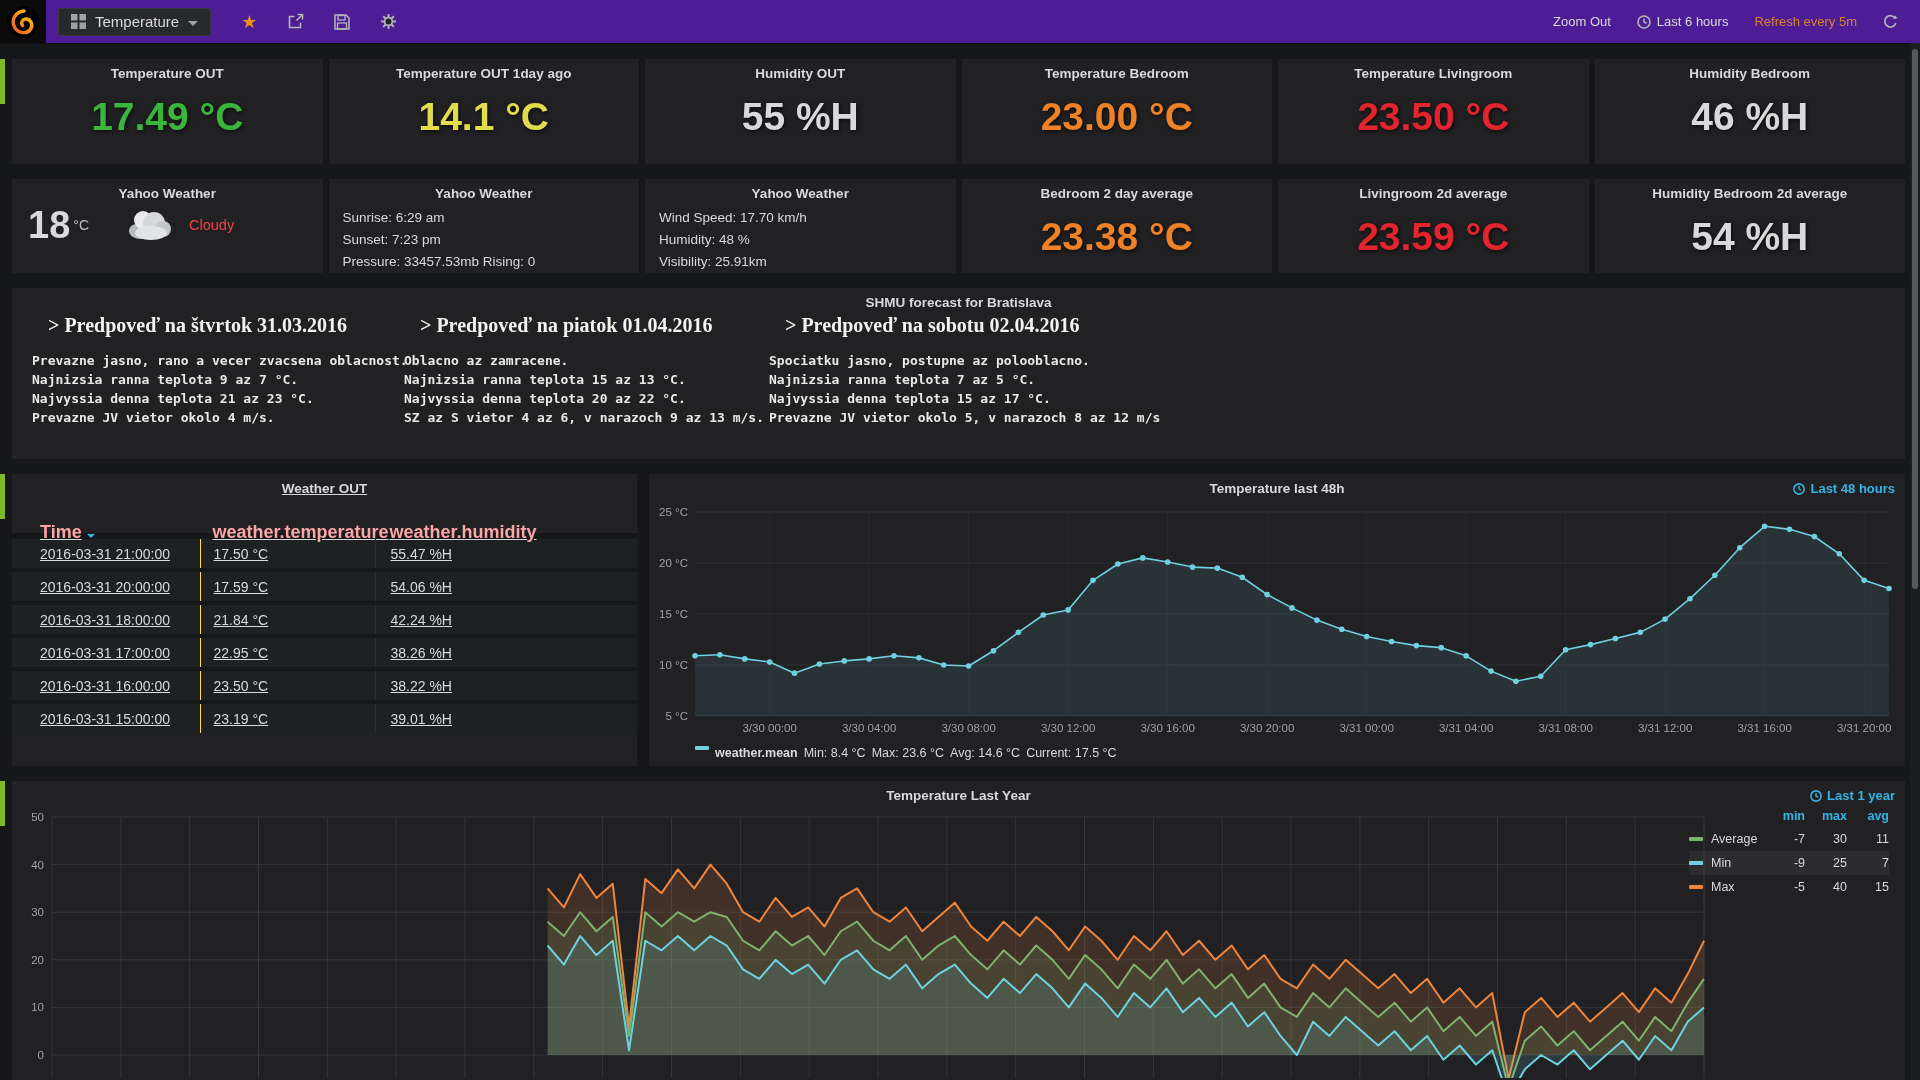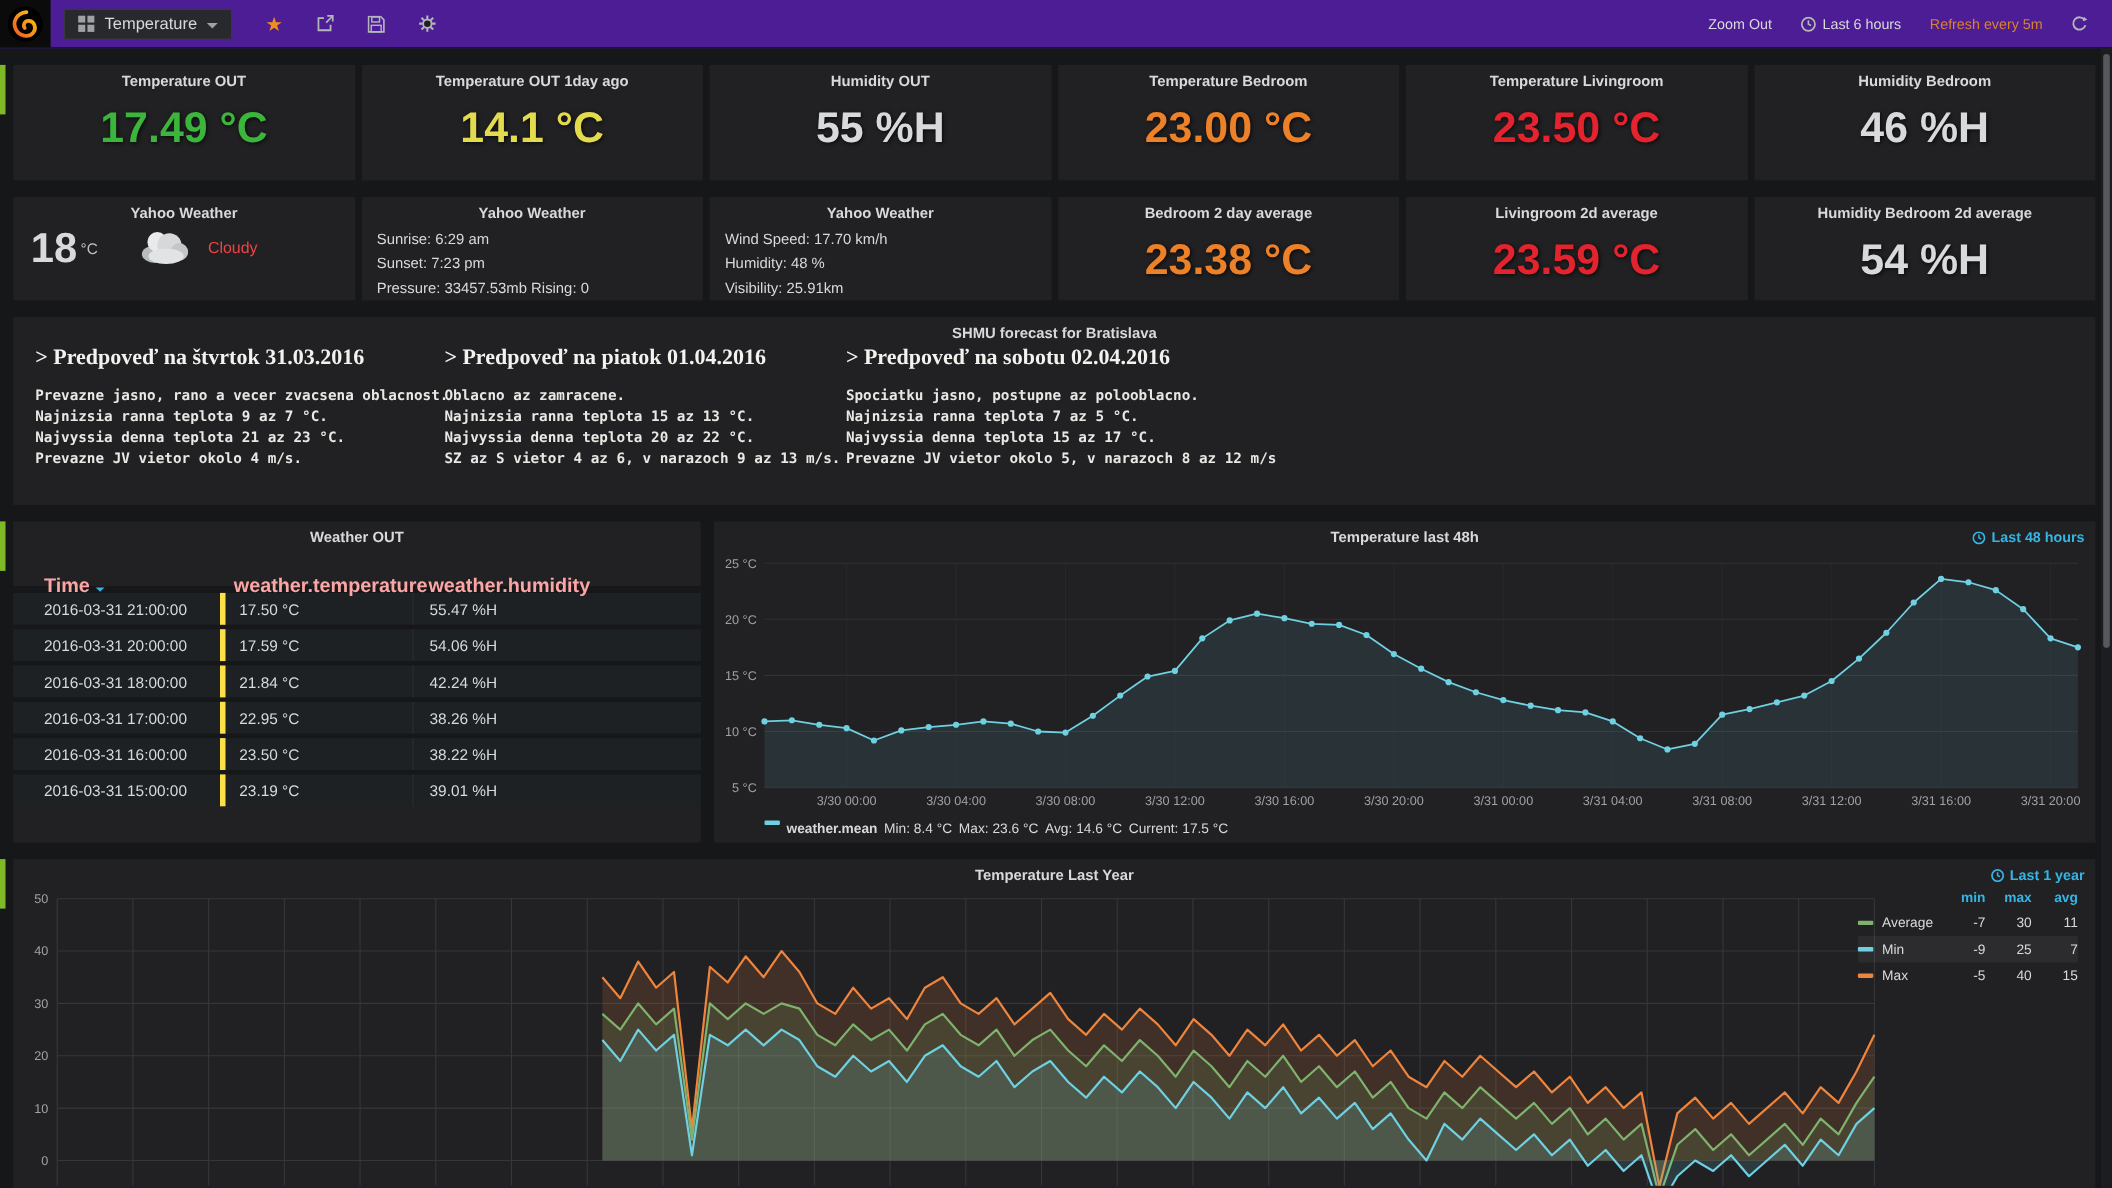--- a/index.html
+++ b/index.html
@@ -36,30 +36,30 @@
   .ycur{display:flex;align-items:center;padding:4px 14px 0 16px;}
   .ybig{font-size:38px;font-weight:700;color:#d8d9da;line-height:1;}
   .yunit{font-size:14px;color:#bfc1c3;vertical-align:18px;margin-left:3px;}
   .ycloud{margin-left:34px;}
   .ycond{font-size:14.5px;margin-left:14px;color:#ef4444;}
   .ylines{padding:6px 0 0 14px;font-size:13.5px;line-height:22px;color:#d8d9da;text-align:left;}
 
   
   .fpanel{position:absolute;left:12px;top:288px;width:1893px;height:171px;}
   .fcol{position:absolute;top:26px;}
-  .fhead{font-family:"Liberation Serif",serif;font-size:20px;font-weight:700;color:#f2f2ee;margin:0 0 14px 0;}
+  .fhead{font-family:"Liberation Serif",serif;font-size:20px;font-weight:700;color:#f2f2ee;margin:0 0 14px 16px;}
   .fline{font-family:"DejaVu Sans Mono",monospace;font-size:13px;font-weight:700;color:#e8e8e4;line-height:19px;white-space:pre;}
 
   
-  .tpanel{position:absolute;left:12px;top:474px;width:625px;height:292px;}
+  .tpanel{position:absolute;left:12px;top:474px;width:625px;height:292px;text-decoration:underline;}
   .thead{display:flex;height:34px;align-items:center;border-bottom:2px solid #141619;margin-top:3px;}
   .thead span{font-size:18px;font-weight:700;color:#fca5a5;cursor:pointer;margin-top:32px;}
   .trow{display:flex;height:29px;align-items:center;background:#1e2124;border-top:4px solid #151719;font-size:14px;color:#d8d9da;}
   .tc1{width:30%;padding-left:28px;box-sizing:border-box;}
-  .tc2{width:28%;padding-left:13px;box-sizing:border-box;border-left:5px solid #fde047;height:100%;display:flex;align-items:center;}
+  .tc2{width:28%;padding-left:13px;box-sizing:border-box;border-left:1px solid #fde047;height:100%;display:flex;align-items:center;}
   .tc3{width:42%;padding-left:15px;box-sizing:border-box;border-left:1px solid #2a2c30;height:100%;display:flex;align-items:center;}
   .thead .tc2,.thead .tc3{border-left:none;}
   .tcaret{display:inline-block;width:0;height:0;border-left:4px solid transparent;border-right:4px solid transparent;
           border-top:4px solid #33b5e5;margin-left:5px;}
 
   
   .g48{position:absolute;left:649px;top:474px;width:1256px;height:292px;}
   .gyear{position:absolute;left:12px;top:781px;width:1893px;height:299px;}
   .badge{position:absolute;top:7px;right:10px;color:#33b5e5;font-weight:700;font-size:13px;
          display:flex;align-items:center;gap:5px;cursor:pointer;}

